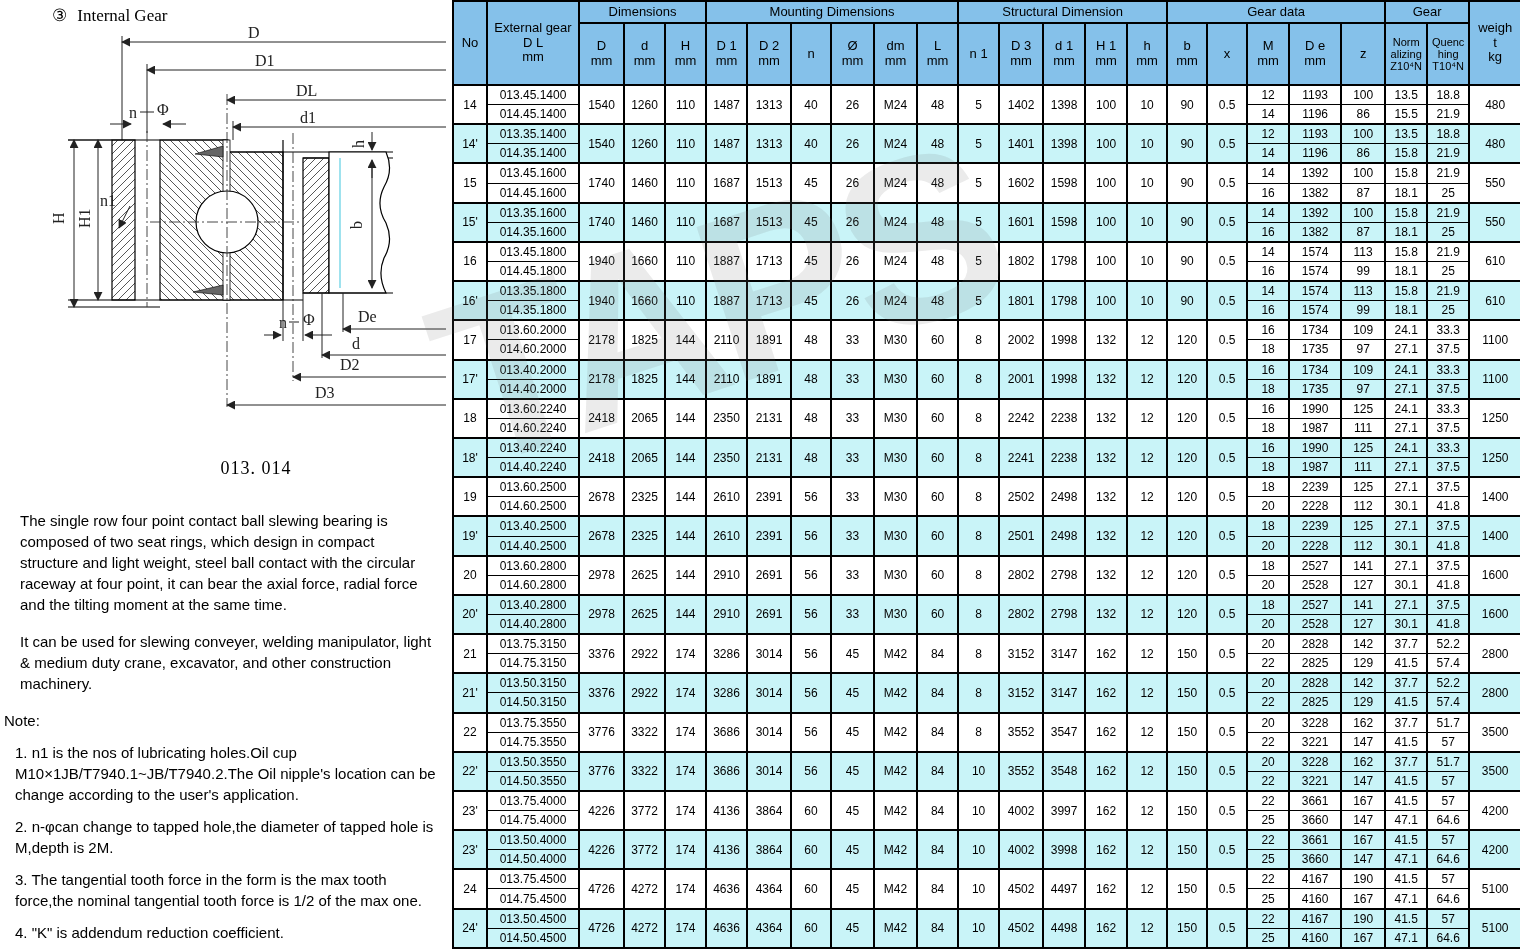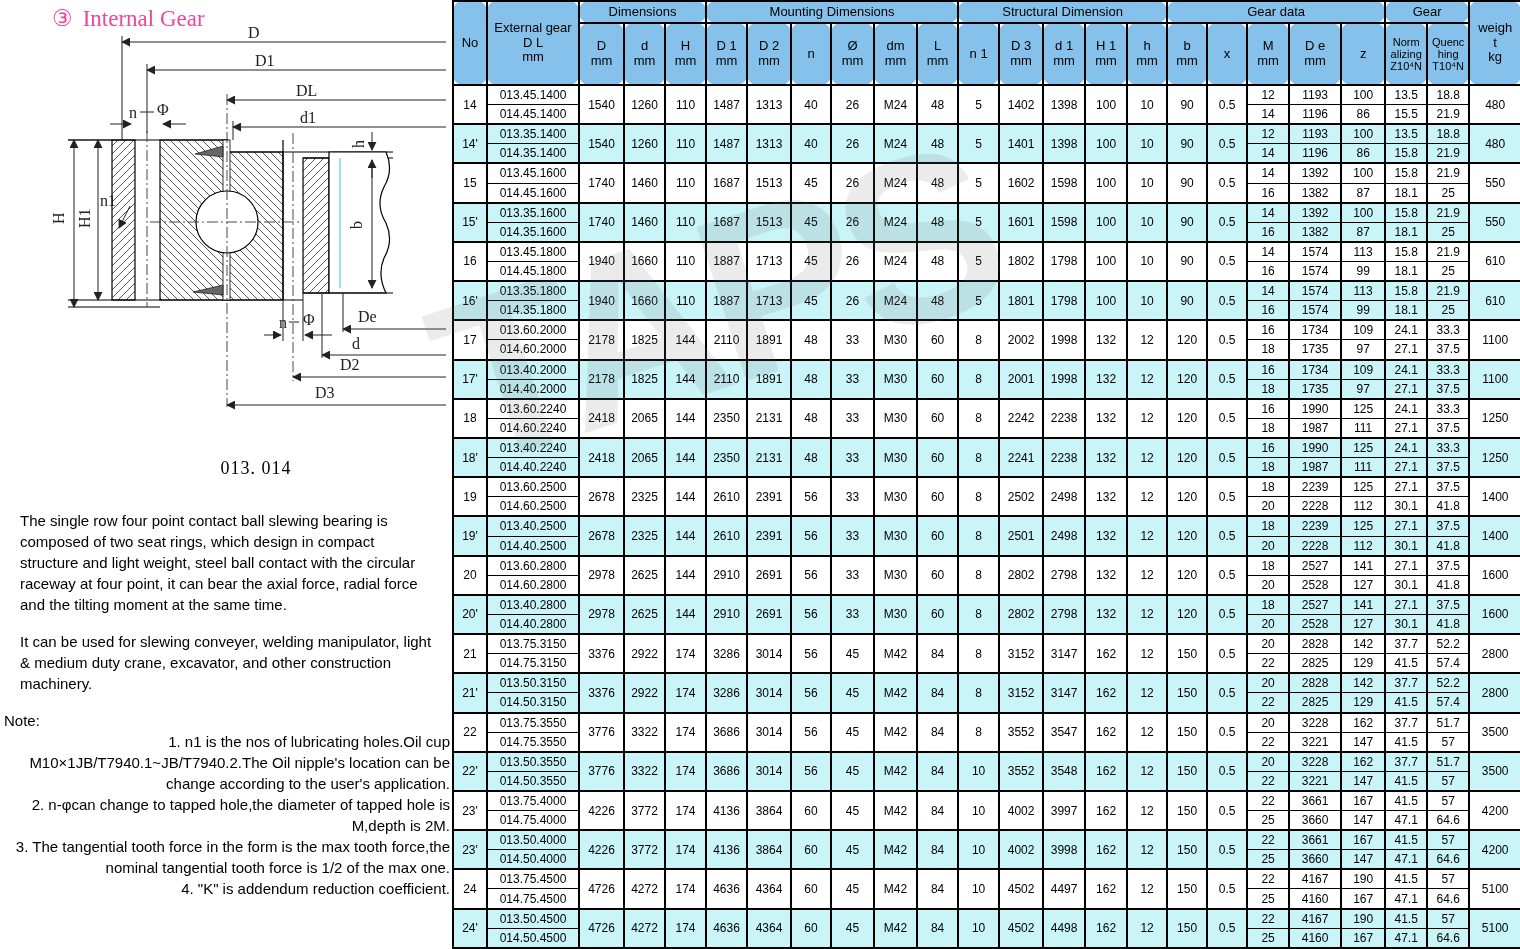--- a/index.html
+++ b/index.html
@@ -2,48 +2,48 @@
 <html><head>
 <meta charset="utf-8">
 <style>
   html,body{margin:0;padding:0;}
   body{
     width:1520px;height:949px;position:relative;background:#fff;
     font-family:"Liberation Sans",sans-serif;overflow:hidden;color:#000;
   }
   
   .left-panel{position:absolute;left:0;top:0;width:452px;height:949px;background:#fff;}
-  .section-title{position:absolute;top:5px;left:52px;font-family:"Liberation Serif",serif;font-size:23px;color:#ec4899;}
+  .section-title{position:absolute;top:5px;left:52px;font-family:"Liberation Serif",serif;font-size:17px;color:#000000;}
   .section-title .marker{margin-right:10px;}
   .diagram-svg{position:absolute;left:0;top:26px;}
   .diagram-svg text{font-family:"Liberation Serif",serif;font-size:16px;fill:#222;}
   .caption{position:absolute;top:458px;left:30px;width:452px;text-align:center;
     font-family:Liberation Serif, serif;font-size:18px;letter-spacing:1px;}
   .textblock{position:absolute;top:494px;left:4px;width:446px;font-size:15px;line-height:21px;}
   .heading{margin:0 0 31px 0;}
   .para{margin:16px;}
   .note-heading{margin:16px 0 0 0;}
-  .note-item{margin:0;text-align:right;}
+  .note-item{margin:11px;}
   
   .watermark{
     position:absolute;left:430px;top:170px;z-index:5;pointer-events:none;
     font-size:235px;font-weight:bold;letter-spacing:-10px;
     color:rgba(110,110,110,0.14);transform:rotate(-18deg);transform-origin:50% 50%;
     font-family:"Liberation Sans",sans-serif;user-select:none;
   }
   
   table.catalog{
     position:absolute;left:452px;top:0;width:1068px;height:949px;
     border-collapse:collapse;table-layout:fixed;font-size:12px;background:#fff;
   }
   .catalog th,.catalog td{
     border:2px solid #000;padding:0;text-align:center;vertical-align:middle;overflow:hidden;
   }
   .catalog thead th{
-    background:#85c1ea;font-weight:normal;font-size:13px;line-height:1.12;white-space:pre-line;border-radius:10px;
+    background:#85c1ea;font-weight:normal;font-size:13px;line-height:1.12;white-space:pre-line;
   }
   .catalog thead tr.group-row{height:22px;}
   .catalog thead tr.label-row{height:62px;}
   .catalog thead th.small{font-size:11px;margin-top:36px;}
   .catalog tbody tr{height:19px;}
   .catalog tbody td{font-size:12px;line-height:1;}
   .catalog tbody tr.hl td{background:#c9f4f8;}
   .catalog td.g1{border-bottom-width:1px;}
   .catalog td.g2{border-top-width:1px;}
   .catalog td.model{font-size:12px;}

